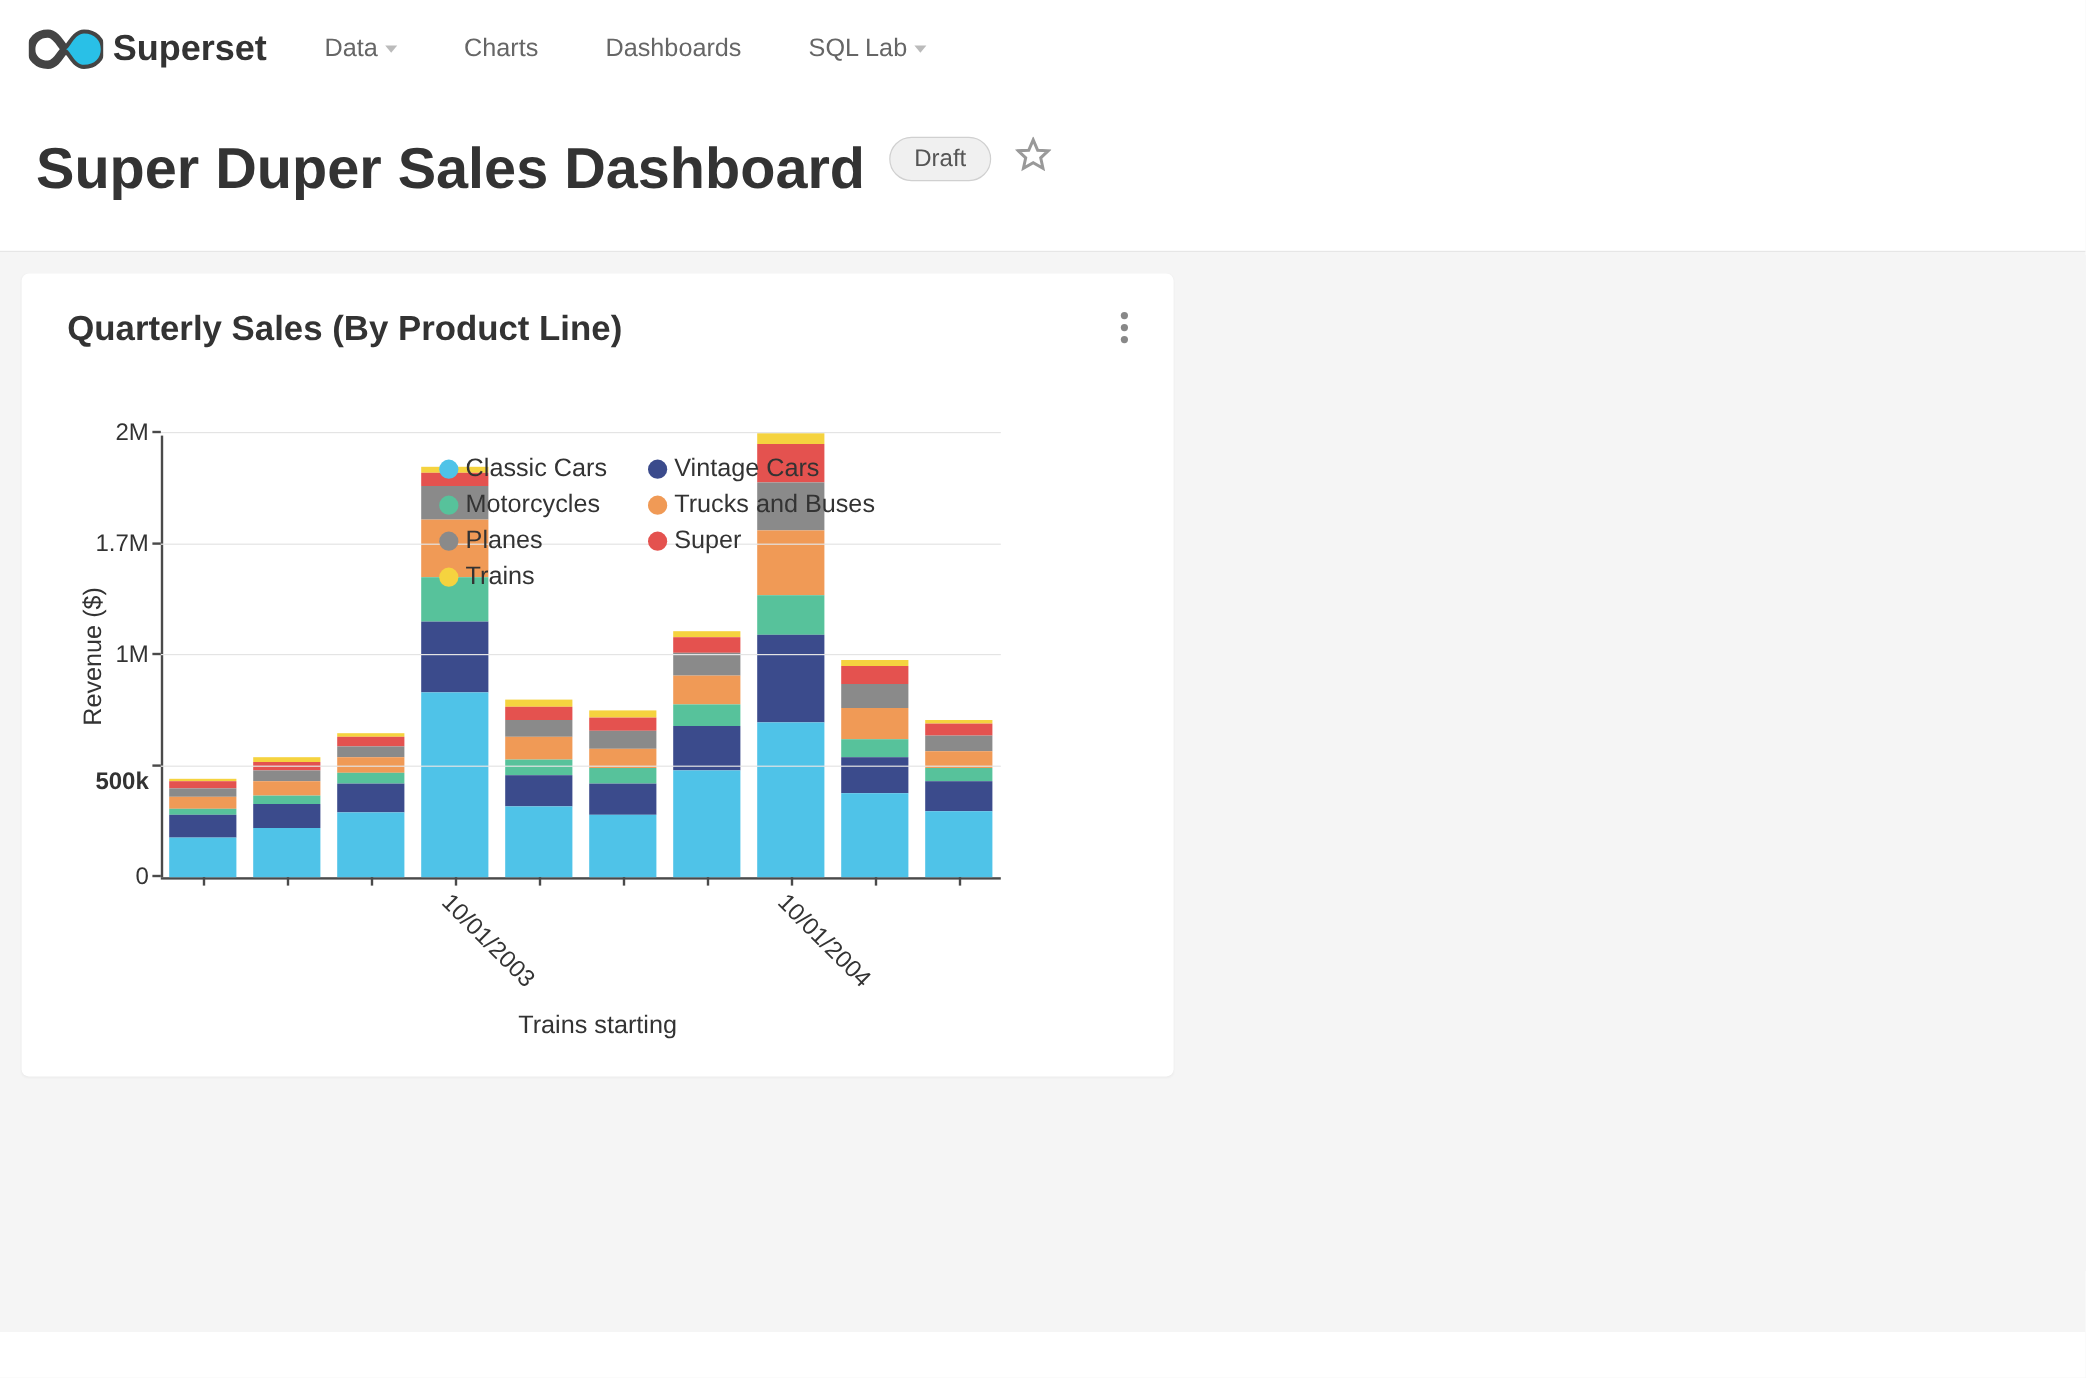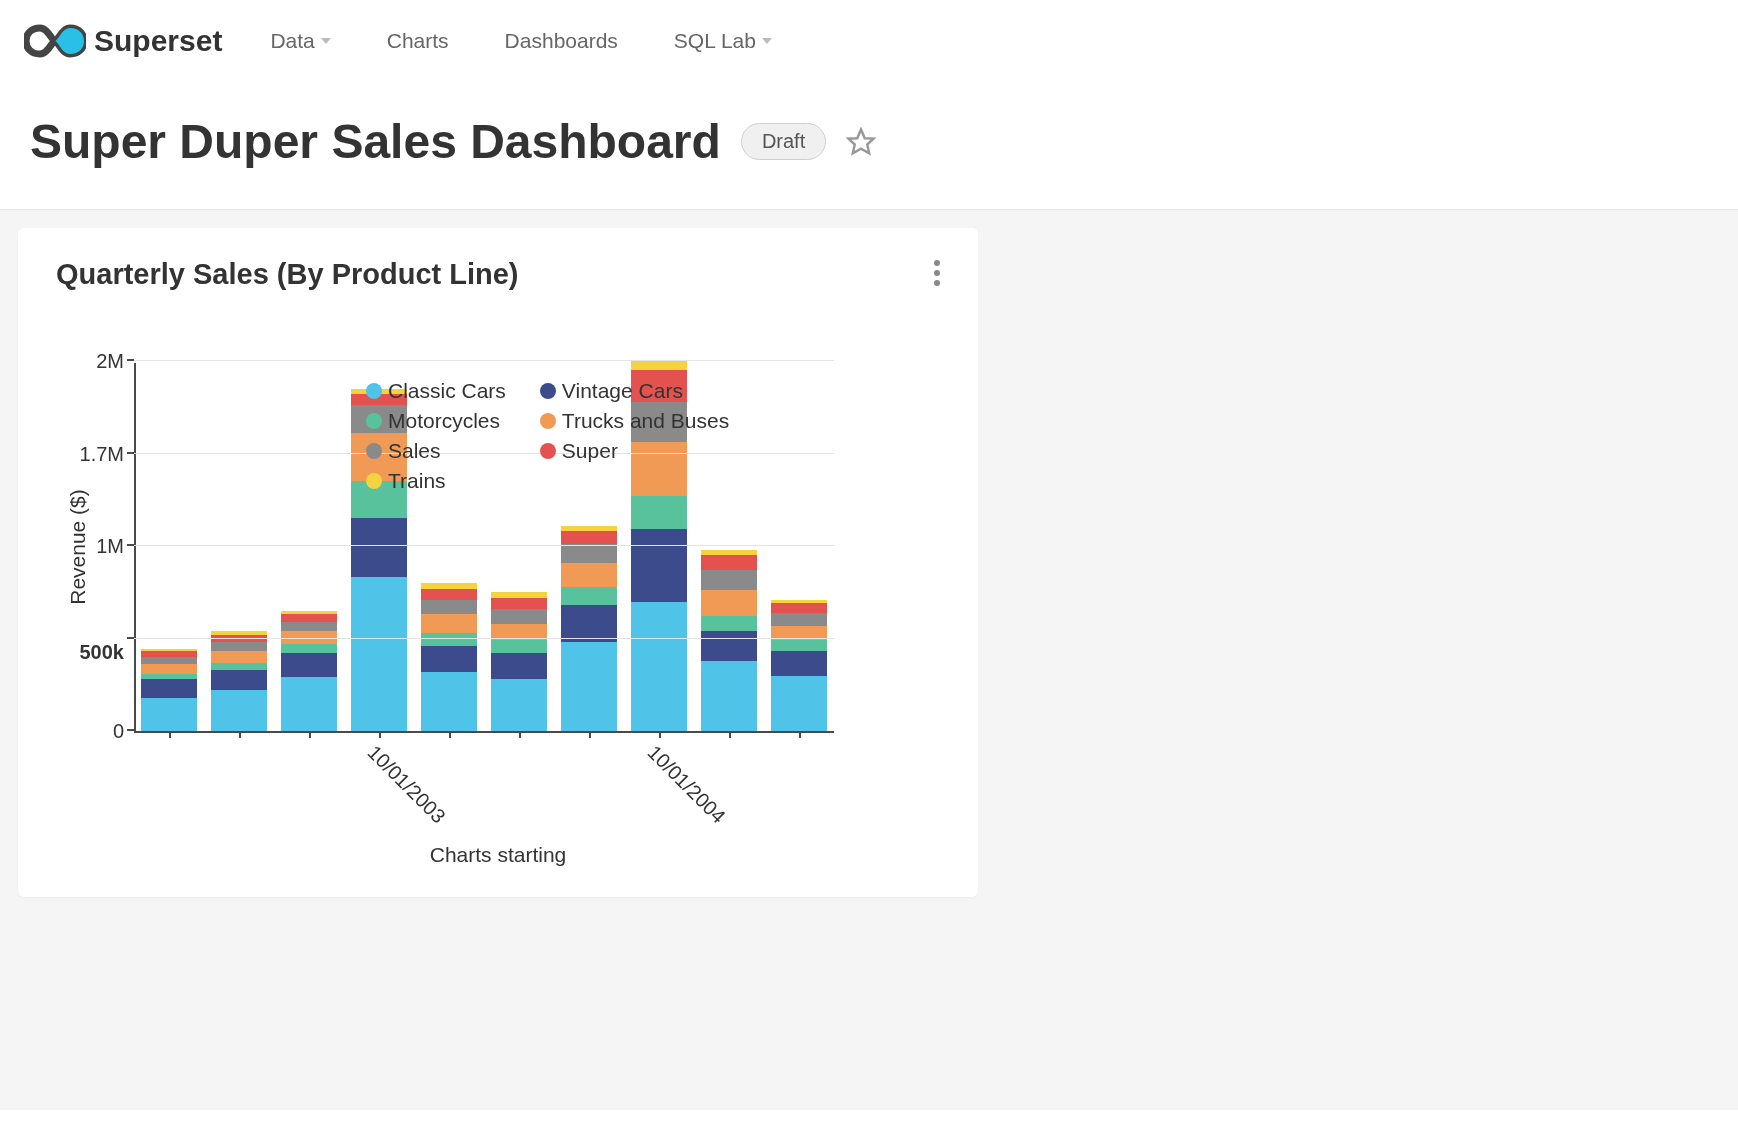--- a/index.html
+++ b/index.html
@@ -36,21 +36,21 @@
   .caret-icon {
     width: 0; height: 0;
     border-left: 5px solid transparent;
     border-right: 5px solid transparent;
     border-top: 6px solid #bbb;
   }
 
   
   .title-row {
     display: flex;
-    align-items: center;
+    align-items: flex-start;
     padding: 38px 30px 40px 30px;
     gap: 20px;
     border-bottom: 1px solid #e6e6e6;
   }
   .dash-title {
     font-size: 48px;
     font-weight: 600;
     color: #333;
   }
   .draft-badge {
@@ -212,21 +212,21 @@
           <div class="legend-item">
             <span class="swatch" style="background: rgb(87, 194, 155);"></span>
             <span>Motorcycles</span>
           </div>
           <div class="legend-item">
             <span class="swatch" style="background: rgb(240, 154, 86);"></span>
             <span>Trucks and Buses</span>
           </div>
           <div class="legend-item">
             <span class="swatch" style="background: rgb(138, 138, 138);"></span>
-            <span>Sales</span>
+            <span>Planes</span>
           </div>
           <div class="legend-item">
             <span class="swatch" style="background: rgb(228, 82, 79);"></span>
             <span>Super</span>
           </div>
           <div class="legend-item">
             <span class="swatch" style="background: rgb(245, 211, 63);"></span>
             <span>Trains</span>
           </div>
         </div>
@@ -366,16 +366,16 @@
           <div class="gridline" style="bottom: 185px;"></div>
           <div class="y-tick-mark" style="bottom: 185px;"></div>
           <div class="y-tick-label" style="bottom: 185px;">1M</div>
           <div class="gridline" style="bottom: 277.5px;"></div>
           <div class="y-tick-mark" style="bottom: 277.5px;"></div>
           <div class="y-tick-label" style="bottom: 277.5px;">1.7M</div>
           <div class="gridline" style="bottom: 370px;"></div>
           <div class="y-tick-mark" style="bottom: 370px;"></div>
           <div class="y-tick-label" style="bottom: 370px;">2M</div>
         </div>
-      <div class="x-axis-title">Charts starting</div>
+      <div class="x-axis-title">Trains starting</div>
     </div>
   </div>
 </div>
 
 </body></html>

